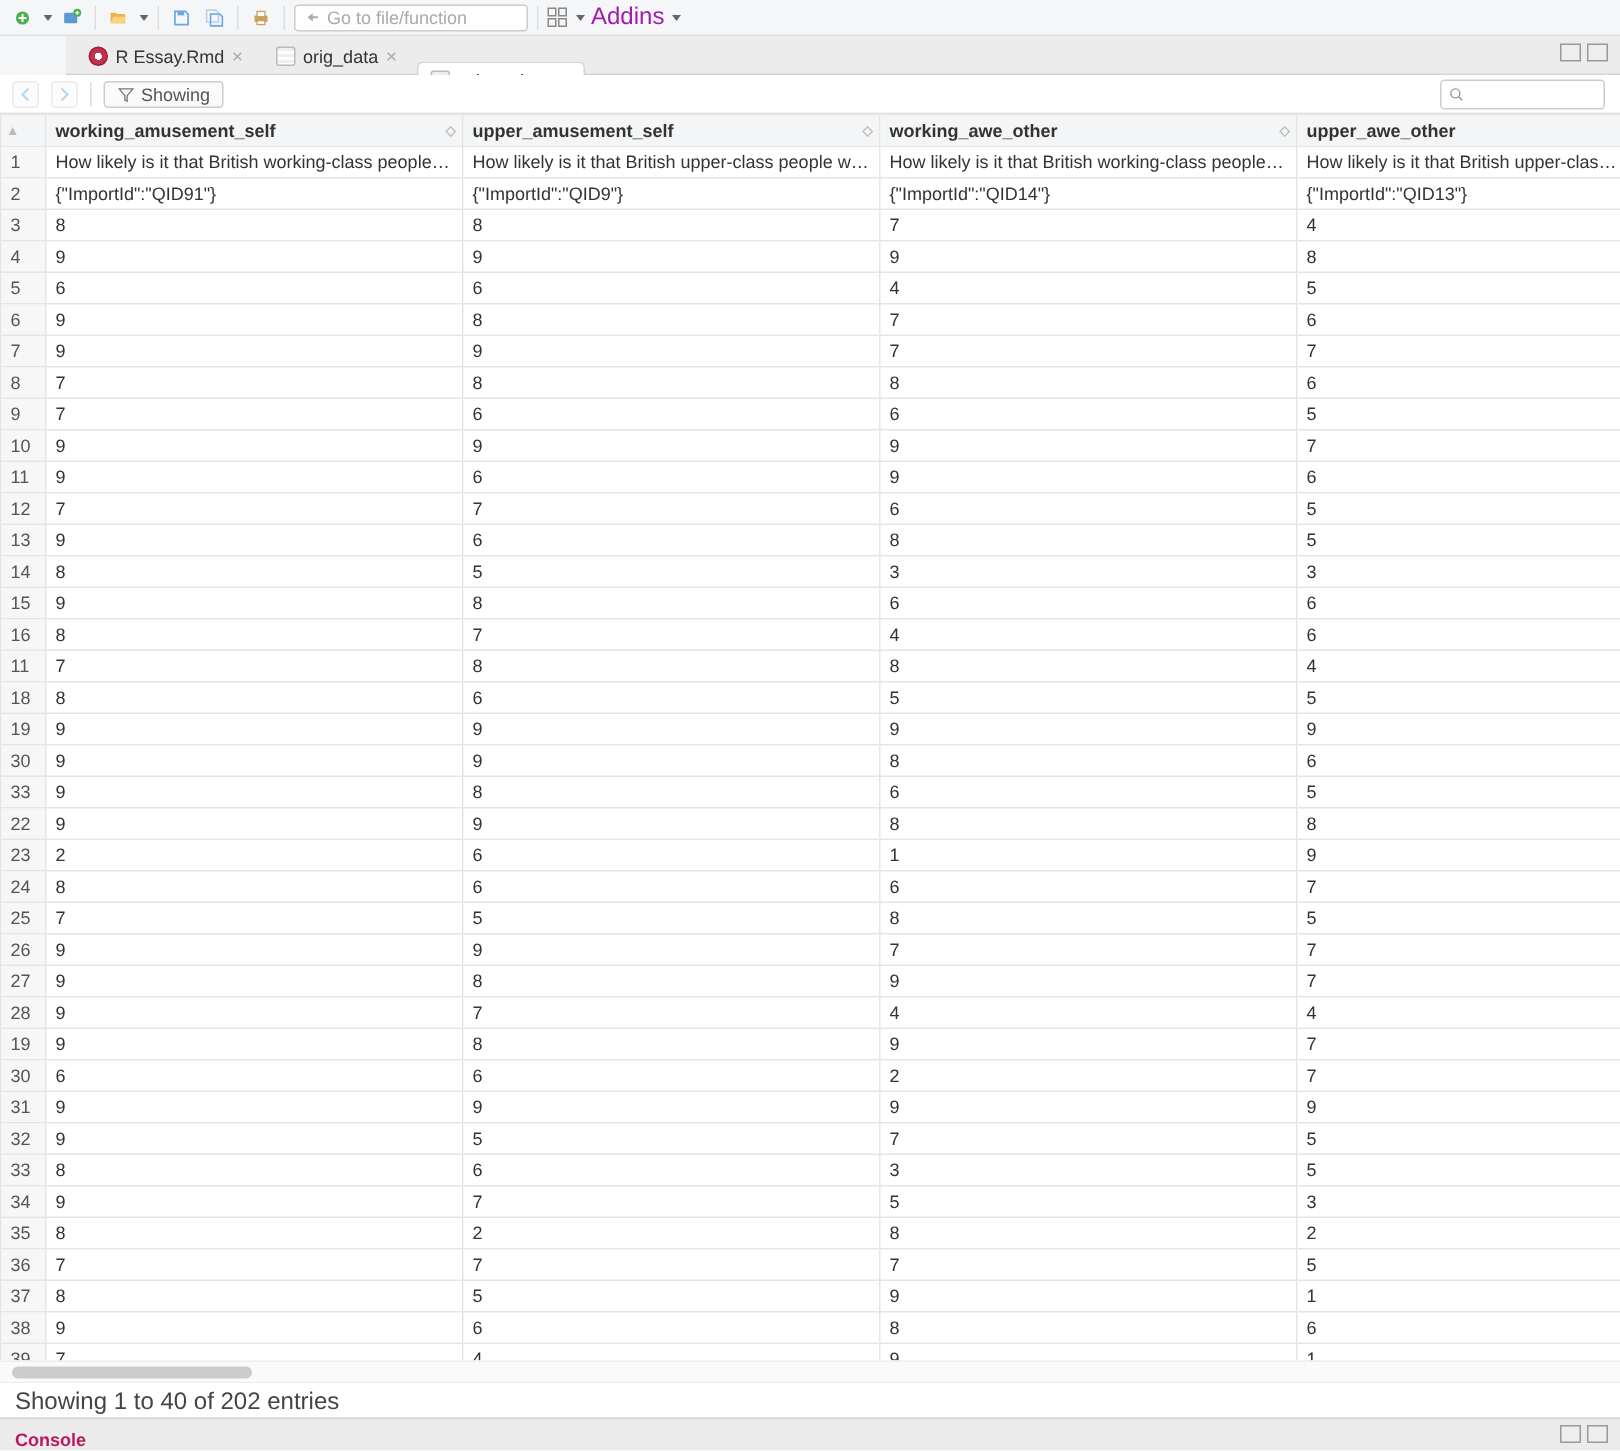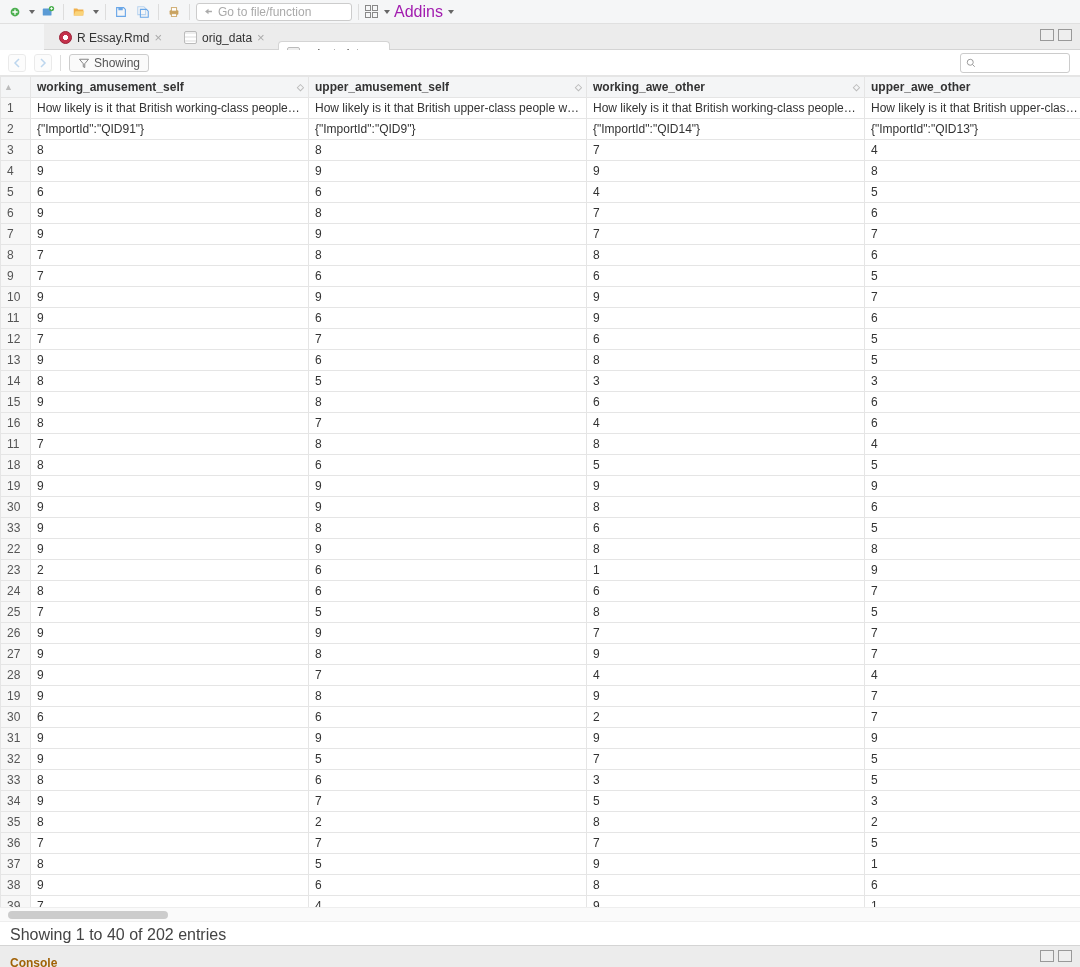--- a/index.html
+++ b/index.html
@@ -46,21 +46,21 @@
   col.c { width: 278px; }
   td.rn, th.rn { text-align: right; background: #f7f7f7; color:#555;}
   th.rn{ background:#f4f5f6;}
   th.rn .sort{ color:#4a90d9; left:3px; right:auto;}
   
   .hscroll{ height:14px; background:#fafafa; border-top:1px solid #eee; position:relative;}
   .hscroll .thumb{ position:absolute; left:8px; top:3px; width:160px; height:8px; background:#ccc; border-radius:4px;}
   
   .status{ height:24px; padding: 4px 10px; font-size:16px; color:#444; background:#fff; border-top:1px solid #eee;}
   
-  .console{ height:22px; background:#ececec; border-top:1px solid #d4d4d4; display:flex; align-items:flex-start; padding: 10px 10px; font-weight:bold; color:#a16207; position:relative;}
+  .console{ height:22px; background:#ececec; border-top:1px solid #d4d4d4; display:flex; align-items:flex-end; padding: 0 10px; font-weight:bold; color:#be185d; position:relative;}
   .console .winicons{ right:8px; top:4px;}
 </style>
 </head>
 <body>
 
 <div class="toolbar">
   <span class="tb-btn">
       <svg class="tb-svg" viewBox="0 0 16 16">
         <circle cx="8" cy="8" r="5" fill="#4caf50"></circle>
         <path d="M8 5v6M5 8h6" stroke="#fff" stroke-width="1.5"></path>

